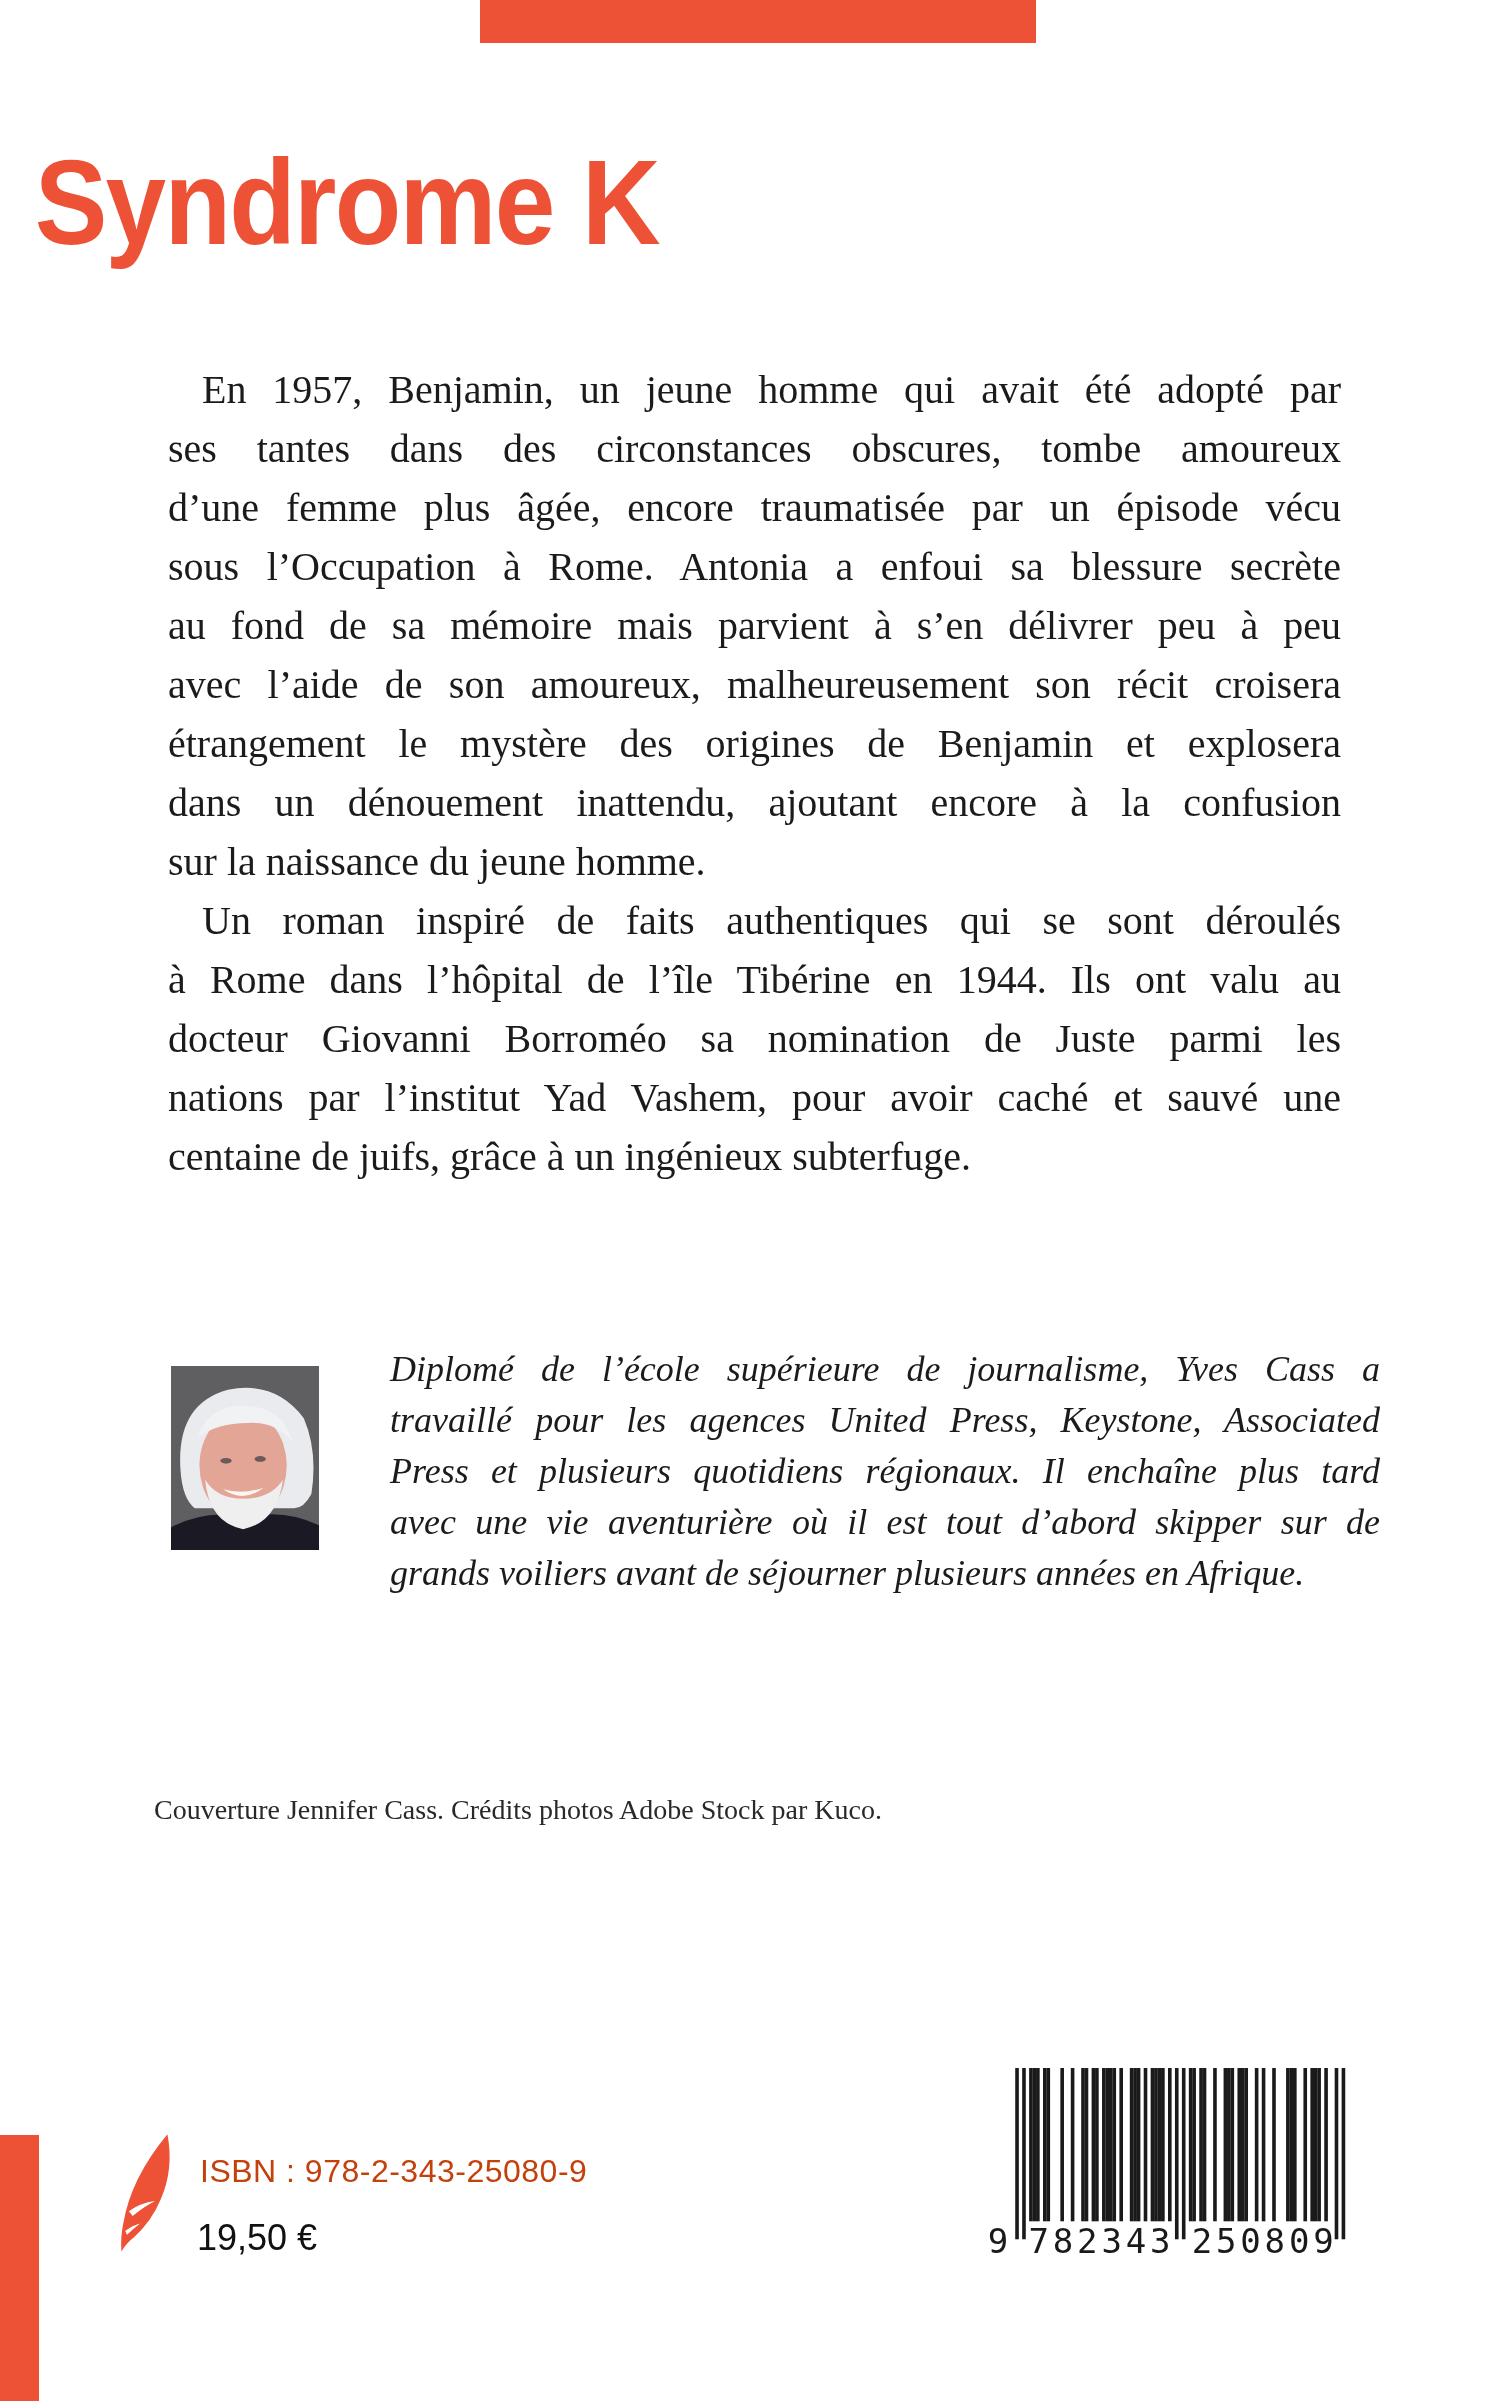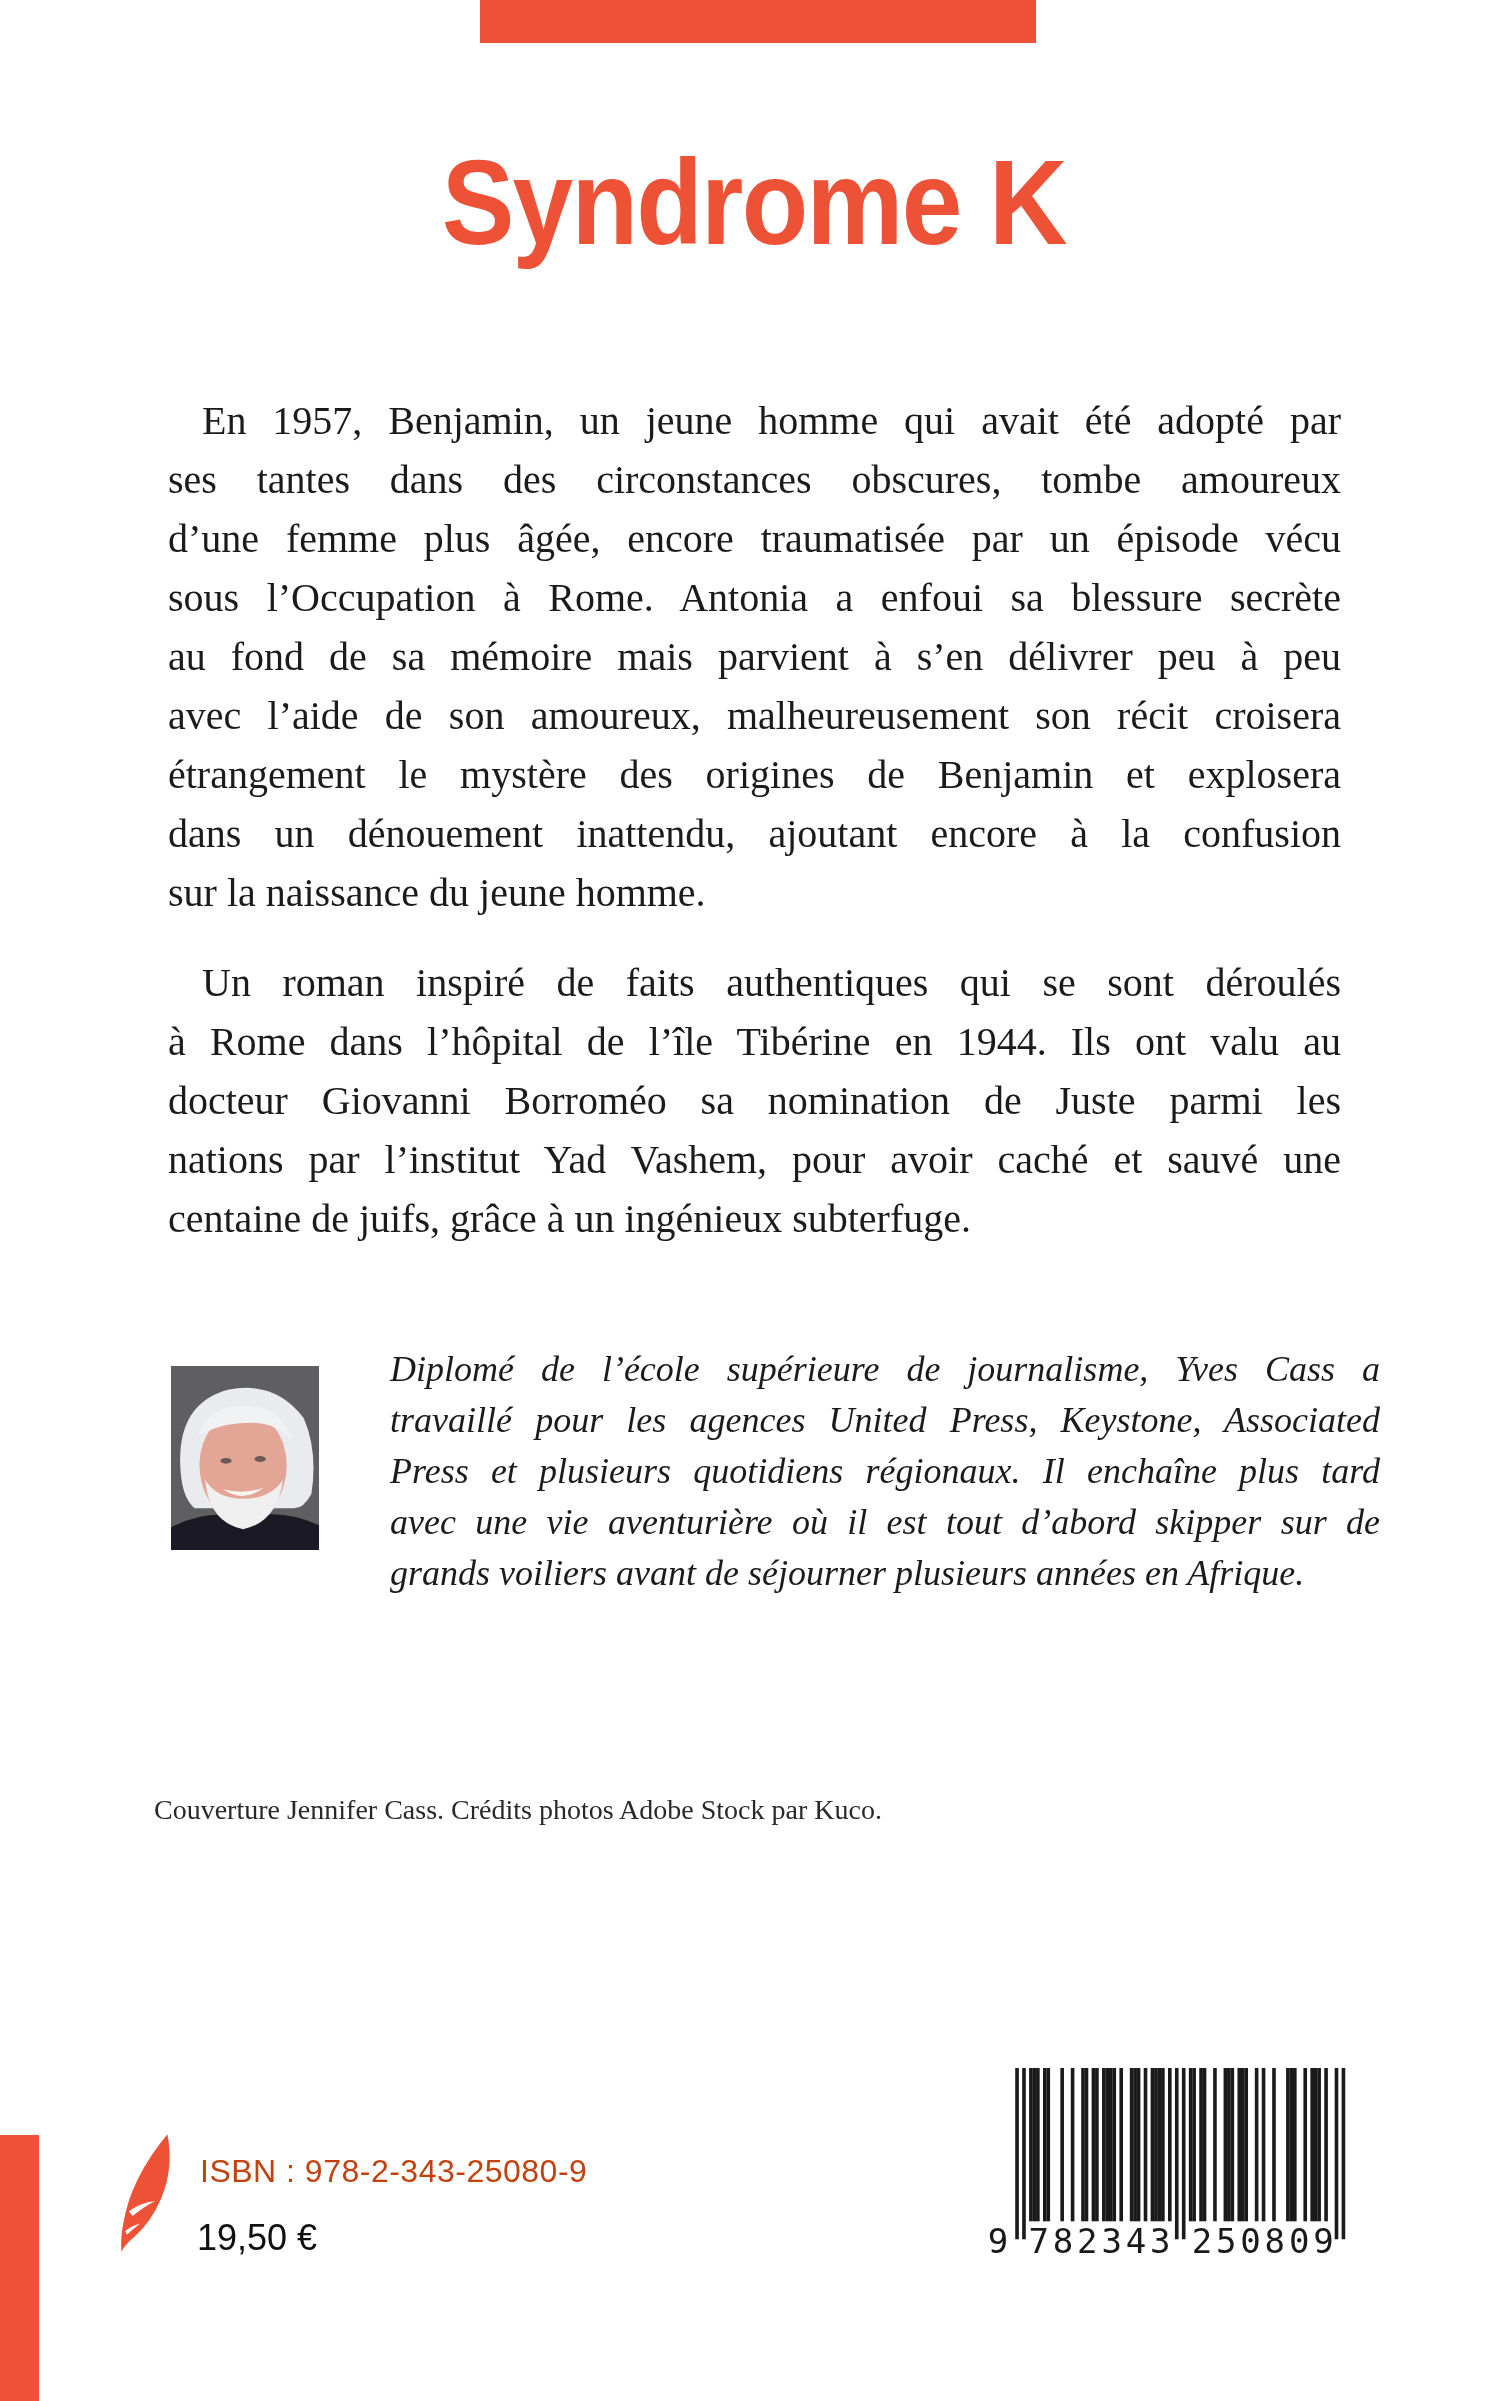--- a/index.html
+++ b/index.html
@@ -21,21 +21,21 @@
     top: 0;
     width: 556px;
     height: 43px;
     background: #ee5236;
   }
   .title {
     position: absolute;
     left: 0;
     width: 1508px;
     top: 142px;
-    text-align: center;
+    text-align: left;
     font-family: "Liberation Sans", sans-serif;
     font-weight: bold;
     font-size: 121px;
     line-height: 121px;
     color: #ee5236;
     letter-spacing: -1.9px;
     white-space: nowrap;
   }
   .title span {
     display: inline-block;
@@ -56,21 +56,20 @@
     text-align: justify;
     text-align-last: justify;
     height: 59px;
   }
   .line.last {
     text-align: center;
     text-align-last: left;
   }
   .line.indent {
     padding-left: 34px;
-    margin-top: 31px;
   }
   .author-photo {
     position: absolute;
     left: 171px;
     top: 1366px;
     width: 148px;
     height: 184px;
     overflow: hidden;
   }
   .bio {

